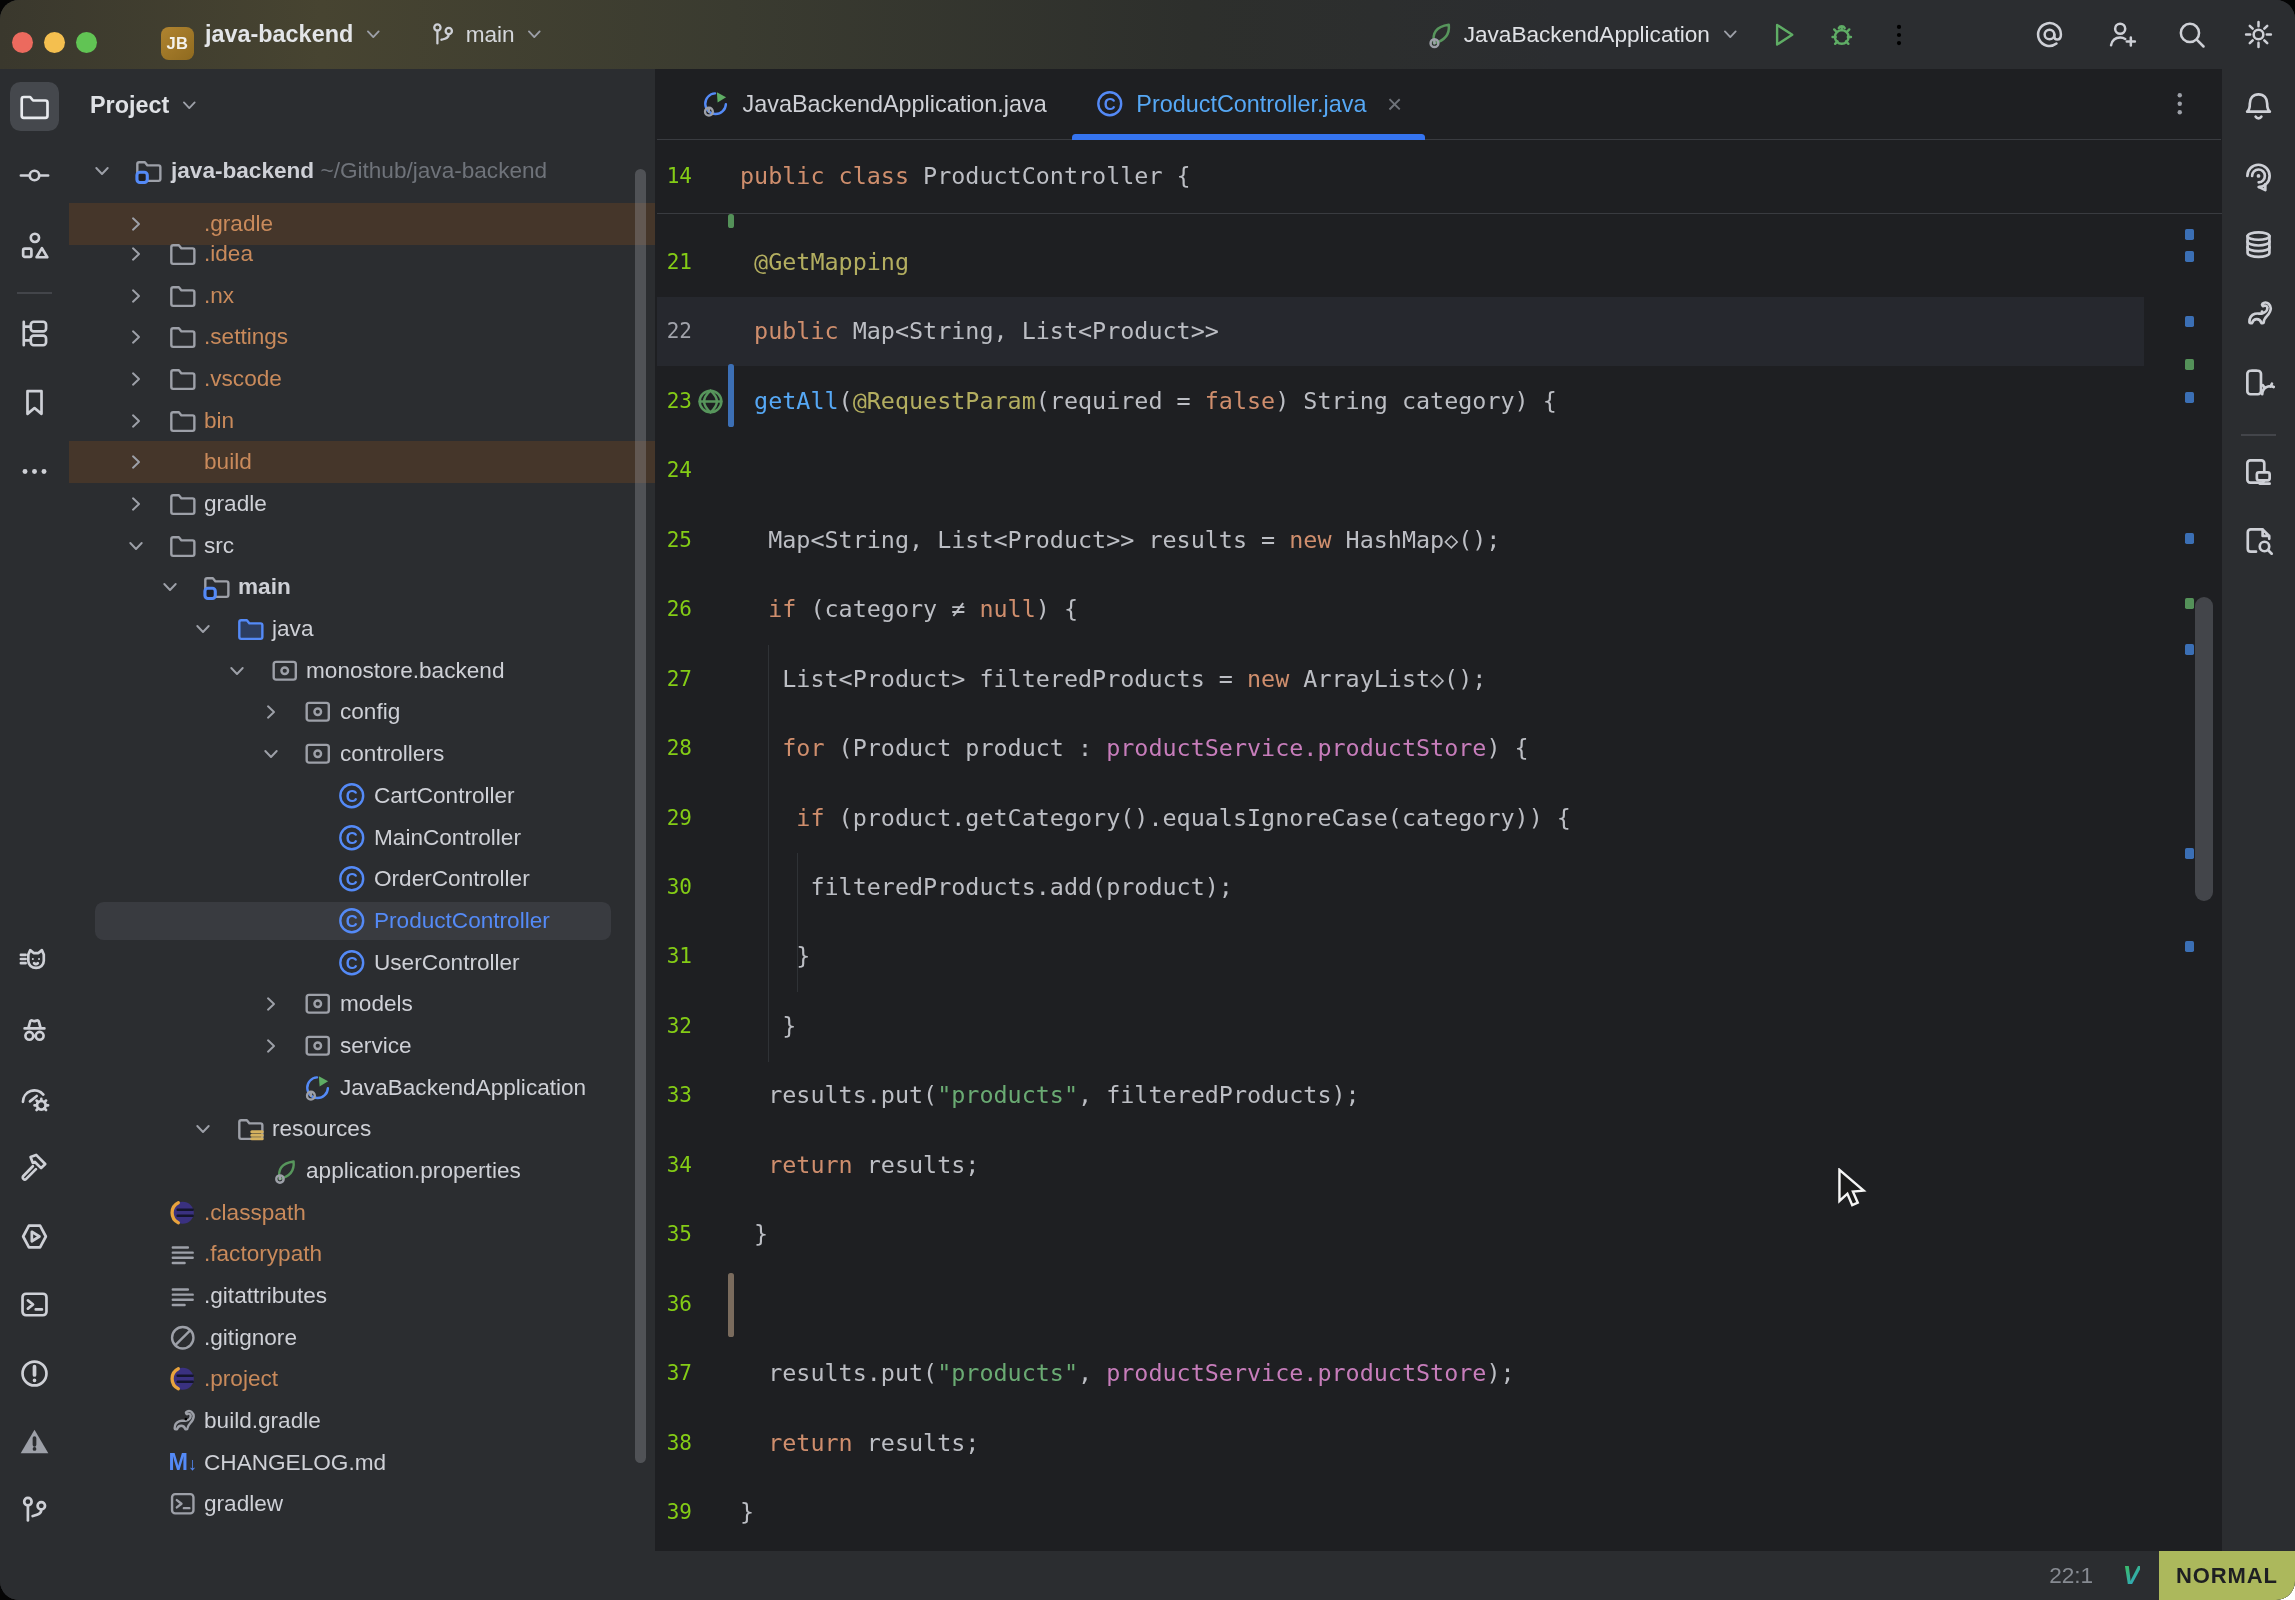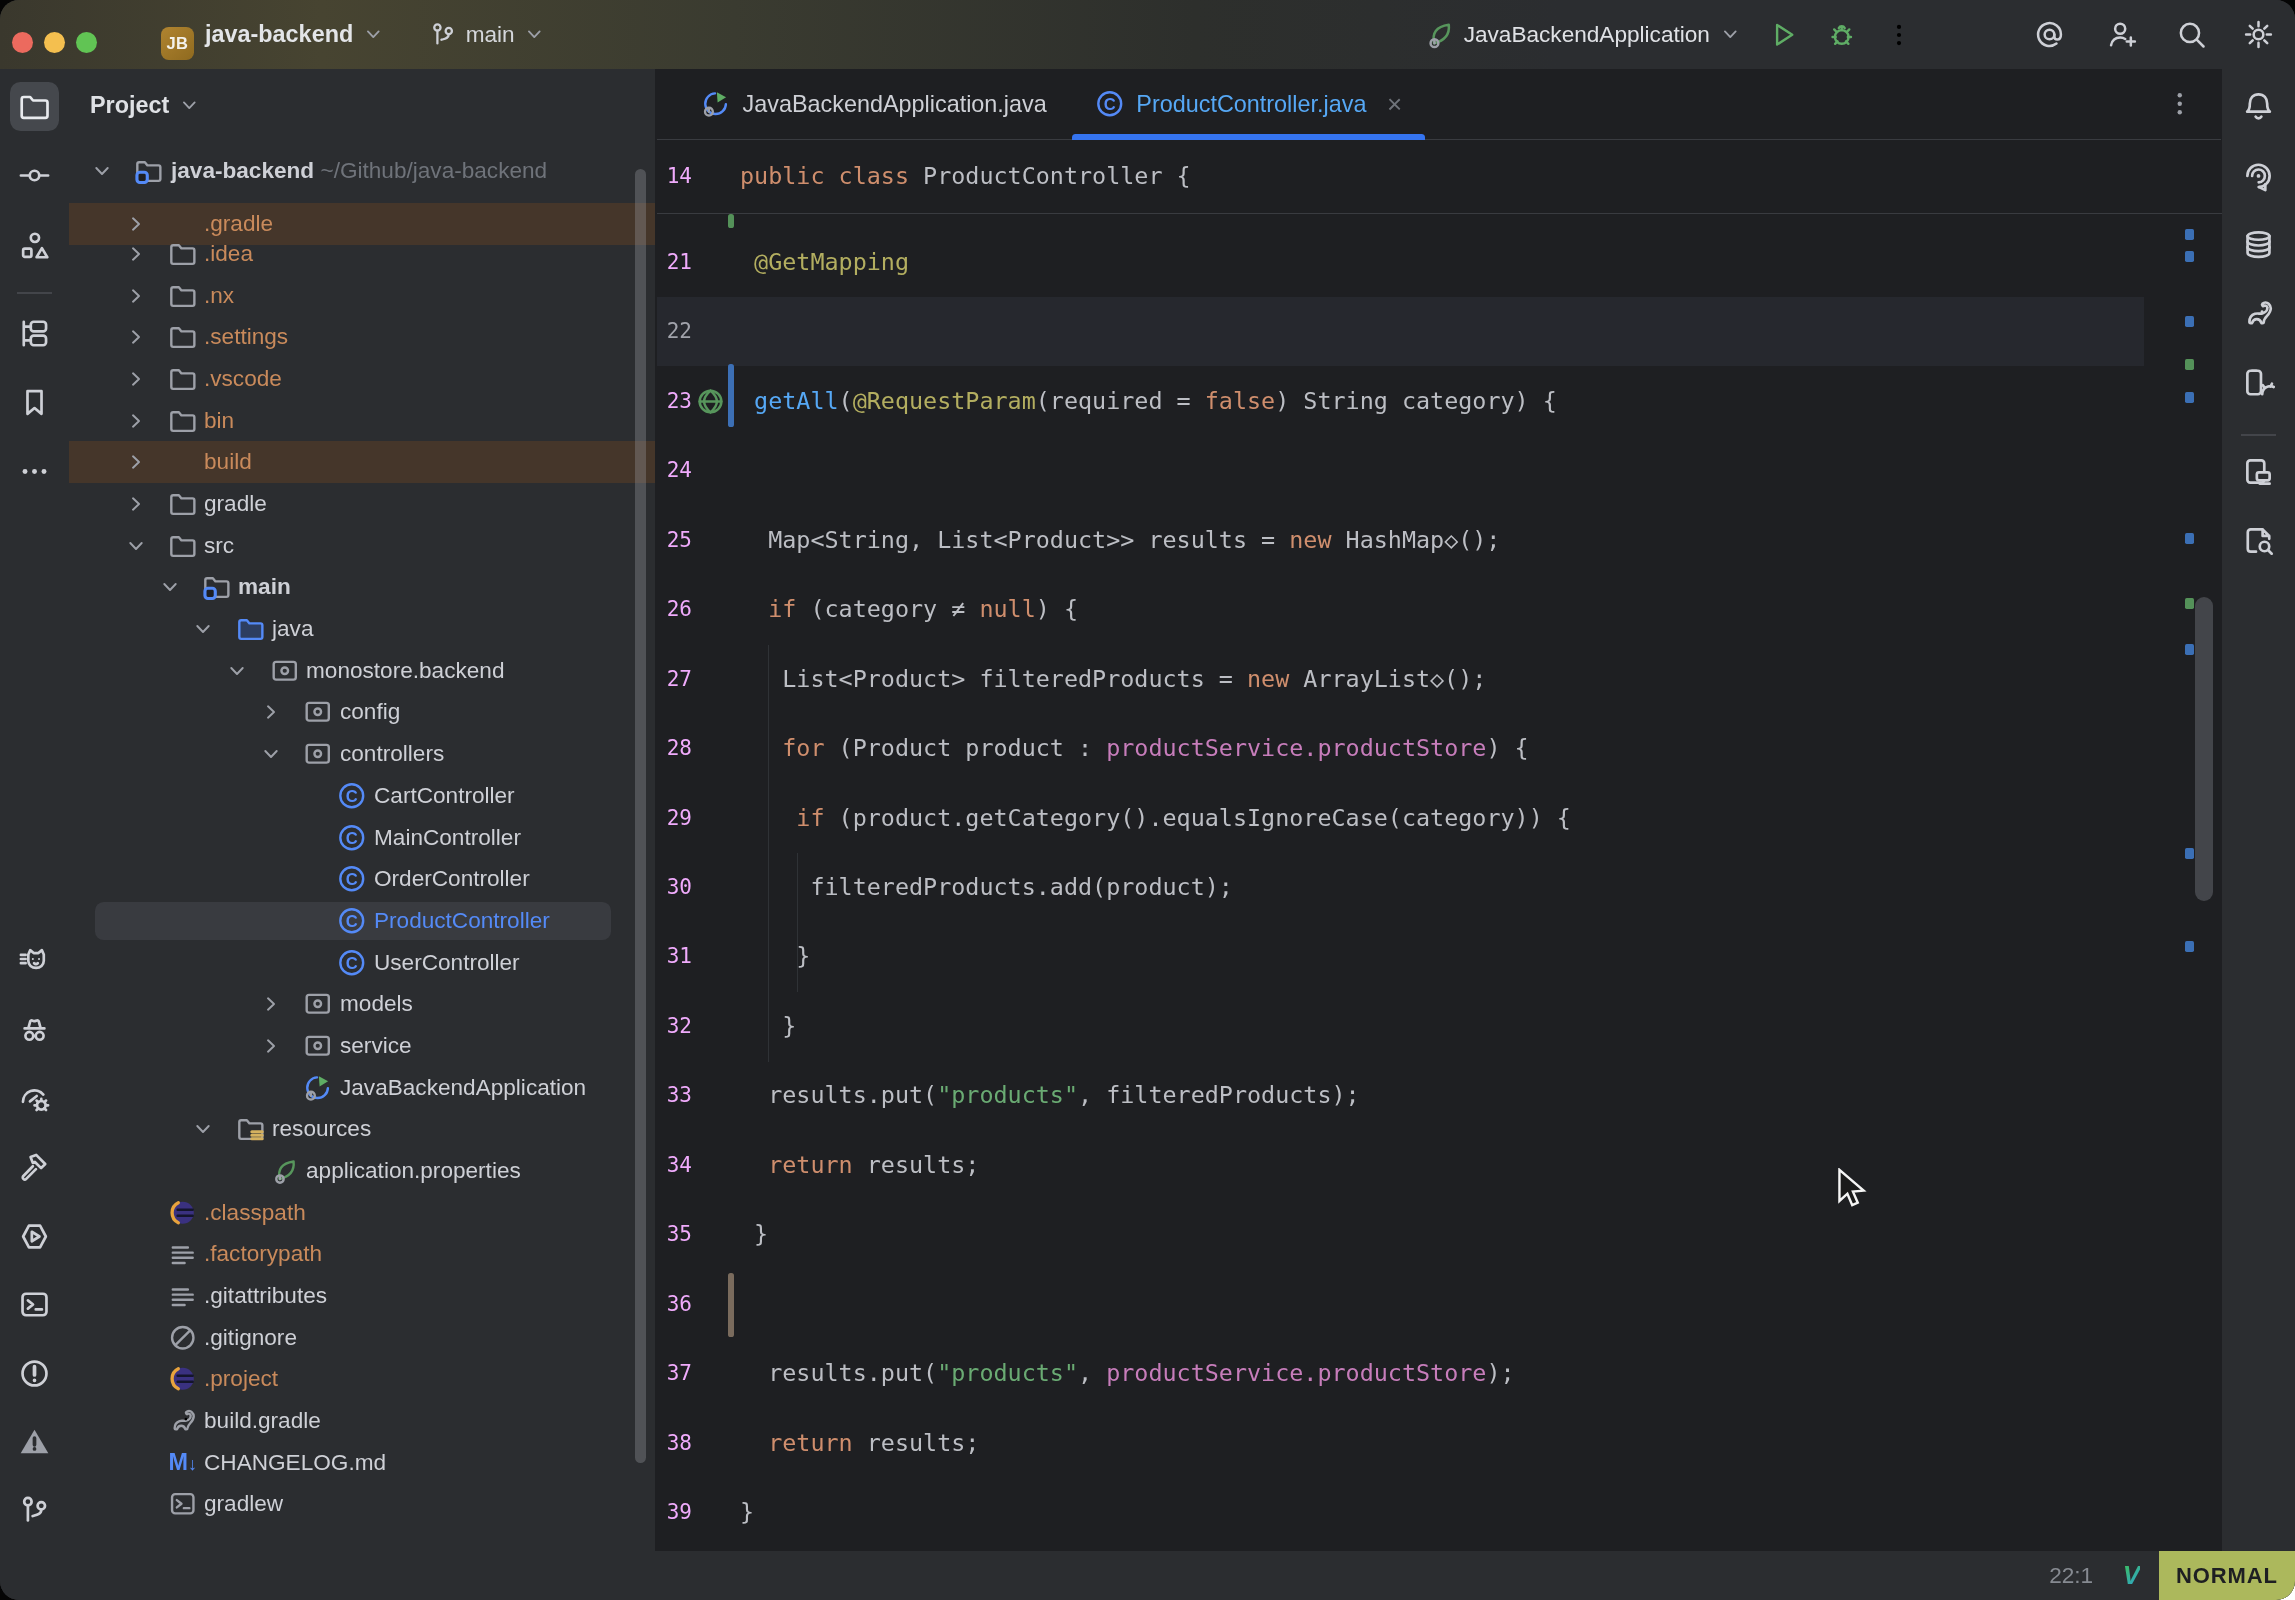--- a/index.html
+++ b/index.html
@@ -45,21 +45,21 @@
   .tab{display:flex;align-items:center;gap:12px;padding:0 24px;position:relative;font-size:23.4px;color:#CED0D6;}
   .tab .underline{position:absolute;left:1.7px;right:1.7px;bottom:-0.9px;height:6px;background:#3574F0;border-radius:3.5px 3.5px 0 0;}
   .tab.active{color:#56A8F5;}
   .tab-close{color:#6F737A;font-size:26px;margin-left:8.7px;}
   #tabs-more{position:absolute;right:26px;top:20px;width:31px;height:31px;color:#9DA0A8;}
   #inspection-check{position:absolute;right:33px;top:66px;width:31px;height:31px;color:#5C9D5F;}
   #sticky-line{position:absolute;left:0;top:71px;width:100%;height:73px;background:#1E1F22;border-bottom:0.9px solid #393B40;z-index:3;}
   .code-row{position:absolute;left:0;width:1487px;height:69px;}
   .code-row.caret{background:#26282E;}
   .lnum{position:absolute;left:0;width:35px;text-align:right;line-height:69px;
-    font-family:"DejaVu Sans Mono",monospace;font-size:21px;color:#f0abfc;}
+    font-family:"DejaVu Sans Mono",monospace;font-size:21px;color:#84cc16;}
   .lnum.cur{color:#A1A3AB;}
   .code-text{position:absolute;left:83px;line-height:69px;font-family:"DejaVu Sans Mono",monospace;font-size:23.4px;white-space:pre;color:var(--plain);}
   .tk-kw{color:var(--kw);} .tk-ann{color:var(--ann);} .tk-meth{color:var(--meth);}
   .tk-str{color:var(--str);} .tk-field{color:var(--field);} .tk-plain{color:var(--plain);}
   .gutter-bar{position:absolute;left:71px;width:6px;border-radius:2.6px;}
   .endpoint-icon{position:absolute;left:38px;width:31px;height:31px;color:#57965C;}
   .indent-guide{position:absolute;width:0.9px;background:#2F3236;}
   .stripe-mark{position:absolute;left:1528px;width:8.7px;border-radius:1.7px;}
   #editor-scrollbar{position:absolute;left:1538px;top:528px;width:18px;height:304px;border-radius:9.6px;background:rgba(165,170,180,.28);}
   
@@ -739,20 +739,21 @@
         <span class="lnum" style="line-height: 73px;">14</span>
         <span class="code-text" style="line-height: 73px;"><span class="tk-kw">public class</span><span class="tk-plain"> ProductController {</span></span>
       </div>
     <div id="code-rows">
         <div class="code-row" style="top: 159px;">
           <span class="lnum">21</span>
           <span class="code-text"><span class="tk-ann"> @GetMapping</span></span>
         </div>
         <div class="code-row caret" style="top: 228px;">
           <span class="lnum cur">22</span>
+          <span class="code-text"><span class="tk-plain"> </span><span class="tk-kw">public</span><span class="tk-plain"> Map&lt;String, List&lt;Product&gt;&gt;</span></span>
         </div>
         <div class="code-row" style="top: 298px;">
           <span class="lnum">23</span>
           <span class="endpoint-icon" style="top: 19px;">
             <svg width="31" height="31" viewBox="0 0 16 16" fill="none" stroke="#57965C" stroke-width="1.3" stroke-linecap="round" stroke-linejoin="round" style="display:block">
               <circle cx="8" cy="8" r="5.6"></circle>
               <path d="M2.4 8h11.2M8 2.4c-4.4 3.9-4.4 7.3 0 11.2M8 2.4c4.4 3.9 4.4 7.3 0 11.2"></path>
             </svg>
           </span>
           <span class="code-text"><span class="tk-plain"> </span><span class="tk-meth">getAll</span><span class="tk-plain">(</span><span class="tk-ann">@RequestParam</span><span class="tk-plain">(required = </span><span class="tk-kw">false</span><span class="tk-plain">) String category) {</span></span>

